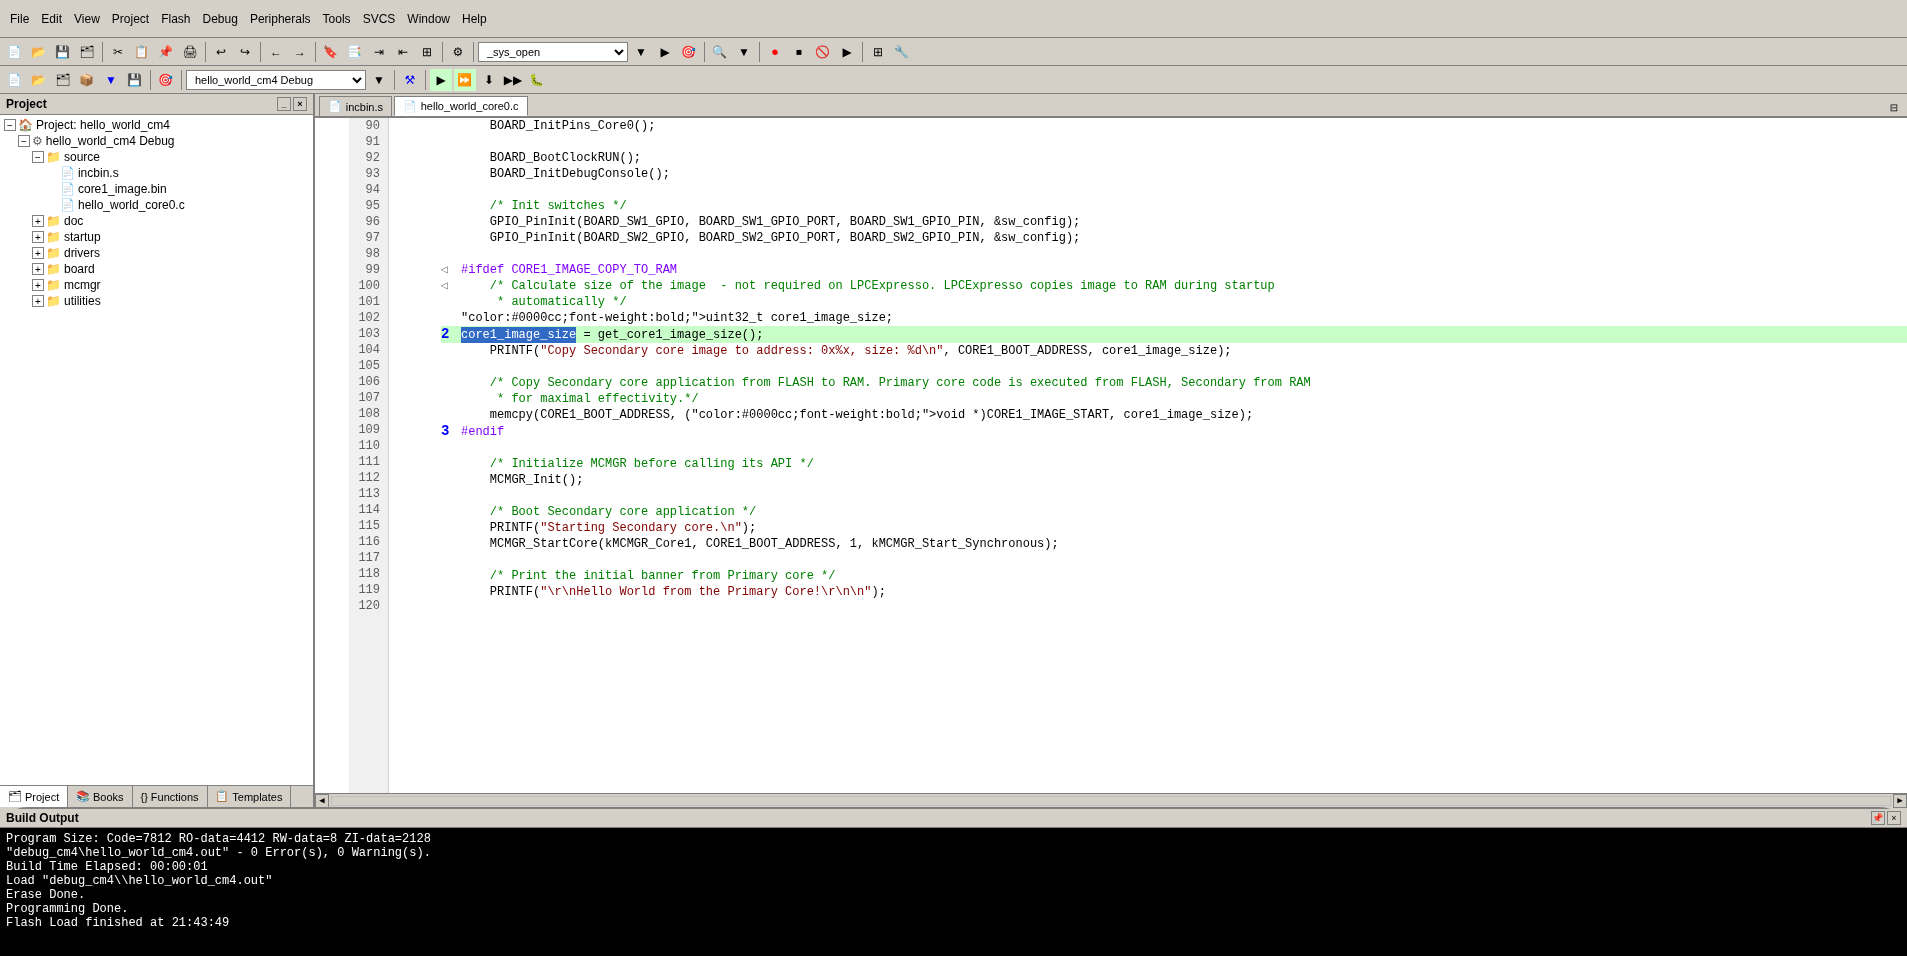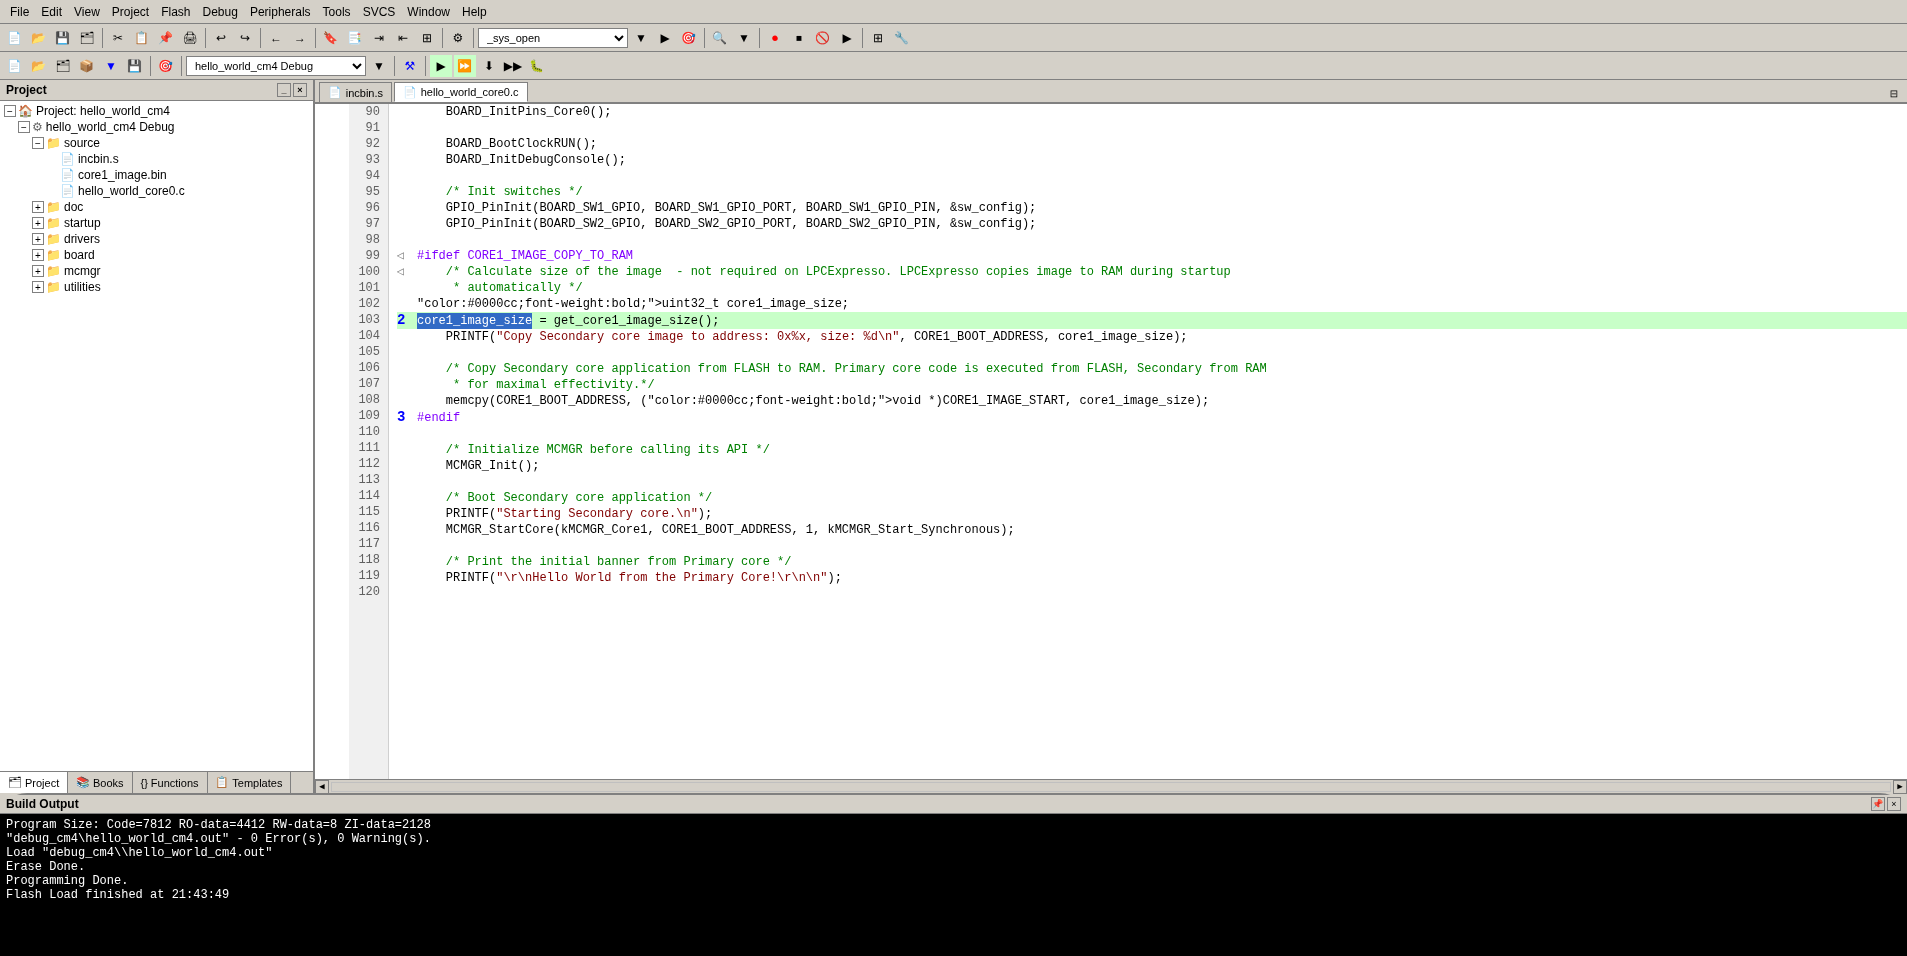--- a/index.html
+++ b/index.html
@@ -1,19 +1,19 @@
 <!DOCTYPE html>
 <html><head>
   <meta charset="utf-8">
   <style>
     * { margin: 0; padding: 0; box-sizing: border-box; }
     body { font-family: 'Courier New', monospace; font-size: 12px; background: #d4d0c8; color: #000; overflow: hidden; height: 956px; width: 1907px; }
 
     
-    .menubar { display: flex; align-items: center; background: #d4d0c8; height: 24px; border-bottom: 1px solid #808080; padding: 0 4px; }
+    .menubar { display: flex; align-items: center; background: #d4d0c8; height: 38px; border-bottom: 1px solid #808080; padding: 0 4px; }
     .menubar-item { padding: 2px 6px; font-size: 12px; cursor: pointer; font-family: Arial, sans-serif; }
 
     
     .toolbar { display: flex; align-items: center; background: #d4d0c8; height: 28px; border-bottom: 1px solid #808080; padding: 2px 4px; gap: 2px; }
     .toolbar-btn { width: 22px; height: 22px; background: #d4d0c8; border: 1px solid transparent; cursor: pointer; display: flex; align-items: center; justify-content: center; font-size: 12px; }
     .toolbar-separator { width: 1px; height: 20px; background: #808080; margin: 0 2px; }
     .toolbar-dropdown { height: 20px; background: white; border: 1px solid #808080; font-size: 11px; font-family: Arial; padding: 0 4px; min-width: 150px; }
 
     
     .main-layout { display: flex; height: calc(956px - 22px - 28px - 28px - 165px); }
@@ -275,21 +275,21 @@
           <div class="line-number">112</div>
           <div class="line-number">113</div>
           <div class="line-number">114</div>
           <div class="line-number">115</div>
           <div class="line-number">116</div>
           <div class="line-number">117</div>
           <div class="line-number">118</div>
           <div class="line-number">119</div>
           <div class="line-number">120</div>
         </div>
-      <div style="position:relative; flex:1;">
+      <div style="position:relative; flex:1;margin-left:44px;">
         <div class="code-content" id="code-content-container"><div class="code-line"><span style="display:inline-block;width:20px;"></span>    BOARD_InitPins_Core0();</div><div class="code-line"><span style="display:inline-block;width:20px;"></span>&nbsp;</div><div class="code-line"><span style="display:inline-block;width:20px;"></span>    BOARD_BootClockRUN();</div><div class="code-line"><span style="display:inline-block;width:20px;"></span>    BOARD_InitDebugConsole();</div><div class="code-line"><span style="display:inline-block;width:20px;"></span>&nbsp;</div><div class="code-line"><span style="display:inline-block;width:20px;"></span><span style="color:#008000;">    /* Init switches */</span></div><div class="code-line"><span style="display:inline-block;width:20px;"></span>    GPIO_PinInit(BOARD_SW1_GPIO, BOARD_SW1_GPIO_PORT, BOARD_SW1_GPIO_PIN, &amp;sw_config);</div><div class="code-line"><span style="display:inline-block;width:20px;"></span>    GPIO_PinInit(BOARD_SW2_GPIO, BOARD_SW2_GPIO_PORT, BOARD_SW2_GPIO_PIN, &amp;sw_config);</div><div class="code-line"><span style="display:inline-block;width:20px;"></span>&nbsp;</div><div class="code-line"><span style="display:inline-block;width:20px;"><span style="color:#888;">◁</span></span><span style="color:#8000ff;">#ifdef CORE1_IMAGE_COPY_TO_RAM</span></div><div class="code-line"><span style="display:inline-block;width:20px;"><span style="color:#888;">◁</span></span><span style="color:#008000;">    /* Calculate size of the image  - not required on LPCExpresso. LPCExpresso copies image to RAM during startup</span></div><div class="code-line"><span style="display:inline-block;width:20px;"></span><span style="color:#008000;">     * automatically */</span></div><div class="code-line"><span style="display:inline-block;width:20px;"></span>    <span style="&lt;span">"color:#0000cc;font-weight:bold;"</span>&gt;uint32_t core1_image_size;</div><div class="code-line" style="background: rgb(200, 255, 200); width: 100%;"><span style="display:inline-block;width:20px;"><span style="color:blue;font-weight:bold;font-size:14px;">2</span></span>    <span class="selected-text">core1_image_size</span> = get_core1_image_size();</div><div class="code-line"><span style="display:inline-block;width:20px;"></span>    PRINTF(<span style="color:#800000;">"Copy Secondary core image to address: 0x%x, size: %d\n"</span>, CORE1_BOOT_ADDRESS, core1_image_size);</div><div class="code-line"><span style="display:inline-block;width:20px;"></span>&nbsp;</div><div class="code-line"><span style="display:inline-block;width:20px;"></span><span style="color:#008000;">    /* Copy Secondary core application from FLASH to RAM. Primary core code is executed from FLASH, Secondary from RAM</span></div><div class="code-line"><span style="display:inline-block;width:20px;"></span><span style="color:#008000;">     * for maximal effectivity.*/</span></div><div class="code-line"><span style="display:inline-block;width:20px;"></span>    memcpy(CORE1_BOOT_ADDRESS, (<span style="&lt;span">"color:#0000cc;font-weight:bold;"</span>&gt;void *)CORE1_IMAGE_START, core1_image_size);</div><div class="code-line"><span style="display:inline-block;width:20px;"><span style="color:blue;font-weight:bold;font-size:14px;">3</span></span><span style="color:#8000ff;">#endif</span></div><div class="code-line"><span style="display:inline-block;width:20px;"></span>&nbsp;</div><div class="code-line"><span style="display:inline-block;width:20px;"></span><span style="color:#008000;">    /* Initialize MCMGR before calling its API */</span></div><div class="code-line"><span style="display:inline-block;width:20px;"></span>    MCMGR_Init();</div><div class="code-line"><span style="display:inline-block;width:20px;"></span>&nbsp;</div><div class="code-line"><span style="display:inline-block;width:20px;"></span><span style="color:#008000;">    /* Boot Secondary core application */</span></div><div class="code-line"><span style="display:inline-block;width:20px;"></span>    PRINTF(<span style="color:#800000;">"Starting Secondary core.\n"</span>);</div><div class="code-line"><span style="display:inline-block;width:20px;"></span>    MCMGR_StartCore(kMCMGR_Core1, CORE1_BOOT_ADDRESS, 1, kMCMGR_Start_Synchronous);</div><div class="code-line"><span style="display:inline-block;width:20px;"></span>&nbsp;</div><div class="code-line"><span style="display:inline-block;width:20px;"></span><span style="color:#008000;">    /* Print the initial banner from Primary core */</span></div><div class="code-line"><span style="display:inline-block;width:20px;"></span>    PRINTF(<span style="color:#800000;">"\r\nHello World from the Primary Core!\r\n\n"</span>);</div><div class="code-line"><span style="display:inline-block;width:20px;"></span>&nbsp;</div></div>
       </div>
     </div>
     <div class="editor-hscroll">
       <div class="scroll-arrow">◀</div>
       <div class="scroll-track"></div>
       <div class="scroll-arrow">▶</div>
     </div>
   </div>
 </div>
@@ -298,18 +298,19 @@
   <div class="bottom-panel-header">
     <span>Build Output</span>
     <div style="display:flex; gap:2px;">
       <button class="panel-header-btn">📌</button>
       <button class="panel-header-btn">×</button>
     </div>
   </div>
   <div class="build-output" id="build-output-content">
       <div>Program Size: Code=7812 RO-data=4412 RW-data=8 ZI-data=2128</div>
       <div>"debug_cm4\hello_world_cm4.out" - 0 Error(s), 0 Warning(s).</div>
+      <div>Build Time Elapsed:  00:00:01</div>
       <div>Load "debug_cm4\\hello_world_cm4.out"</div>
       <div>Erase Done.</div>
       <div>Programming Done.</div>
       <div>Flash Load finished at 21:43:49</div>
     </div>
 </div>
 
 </body></html>

